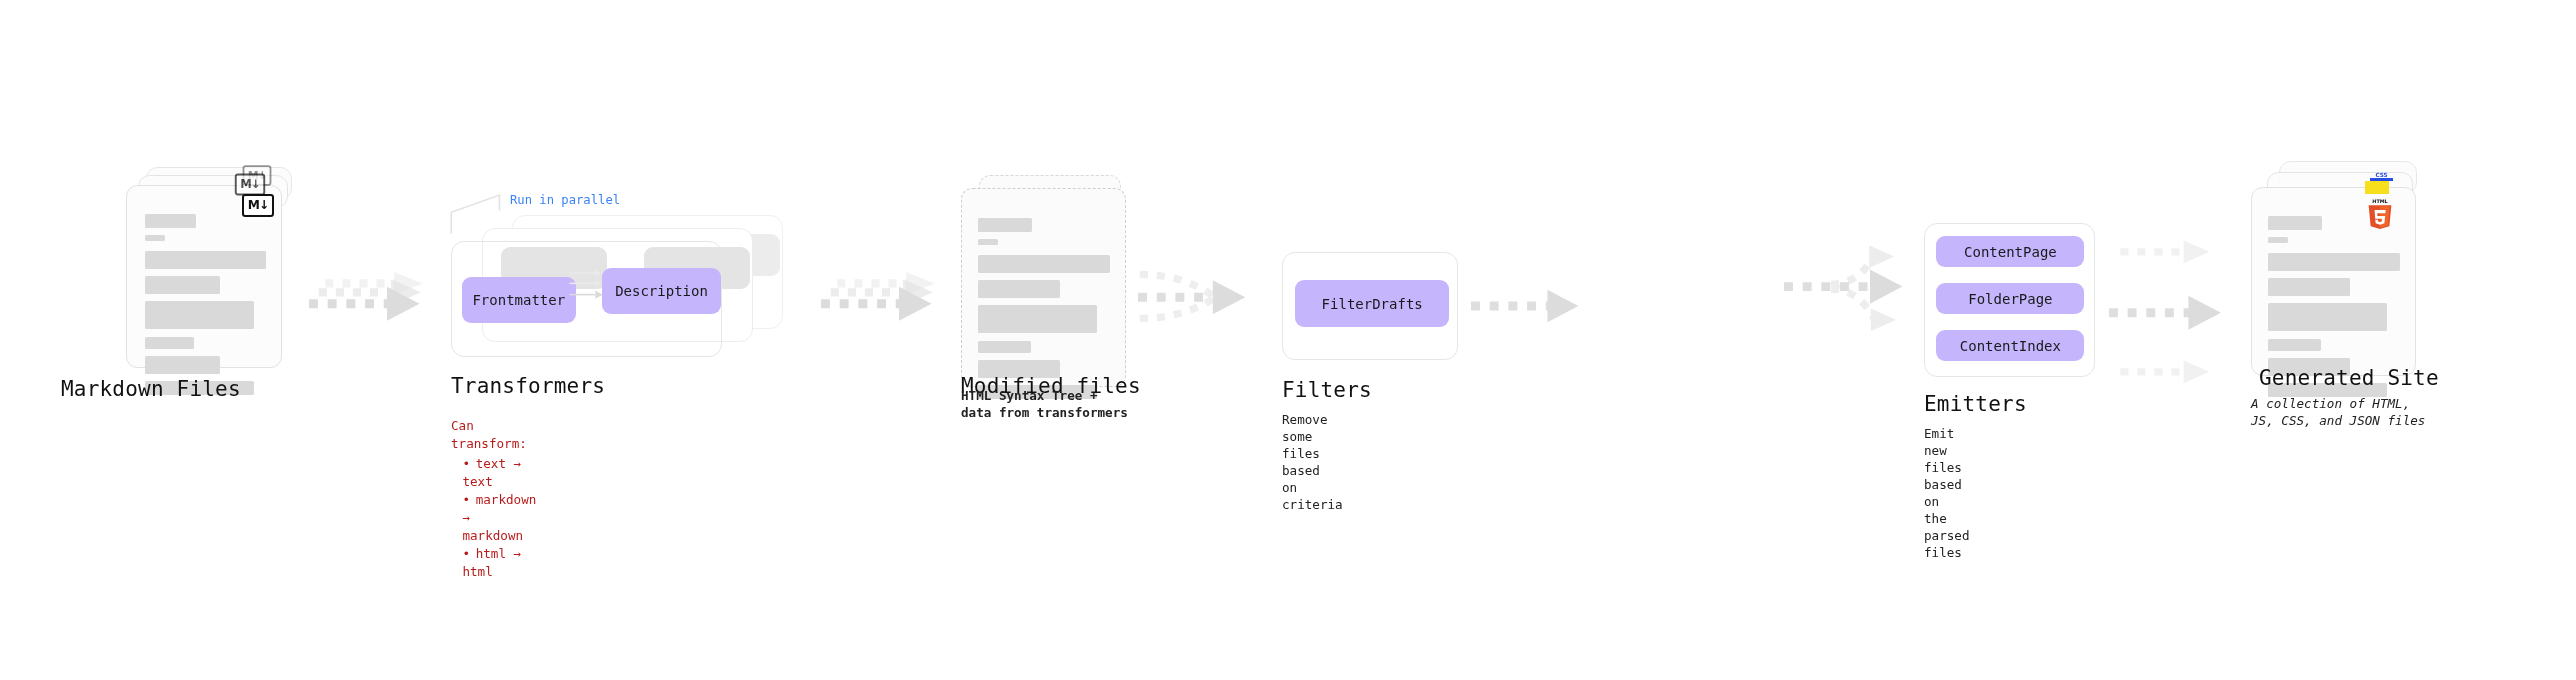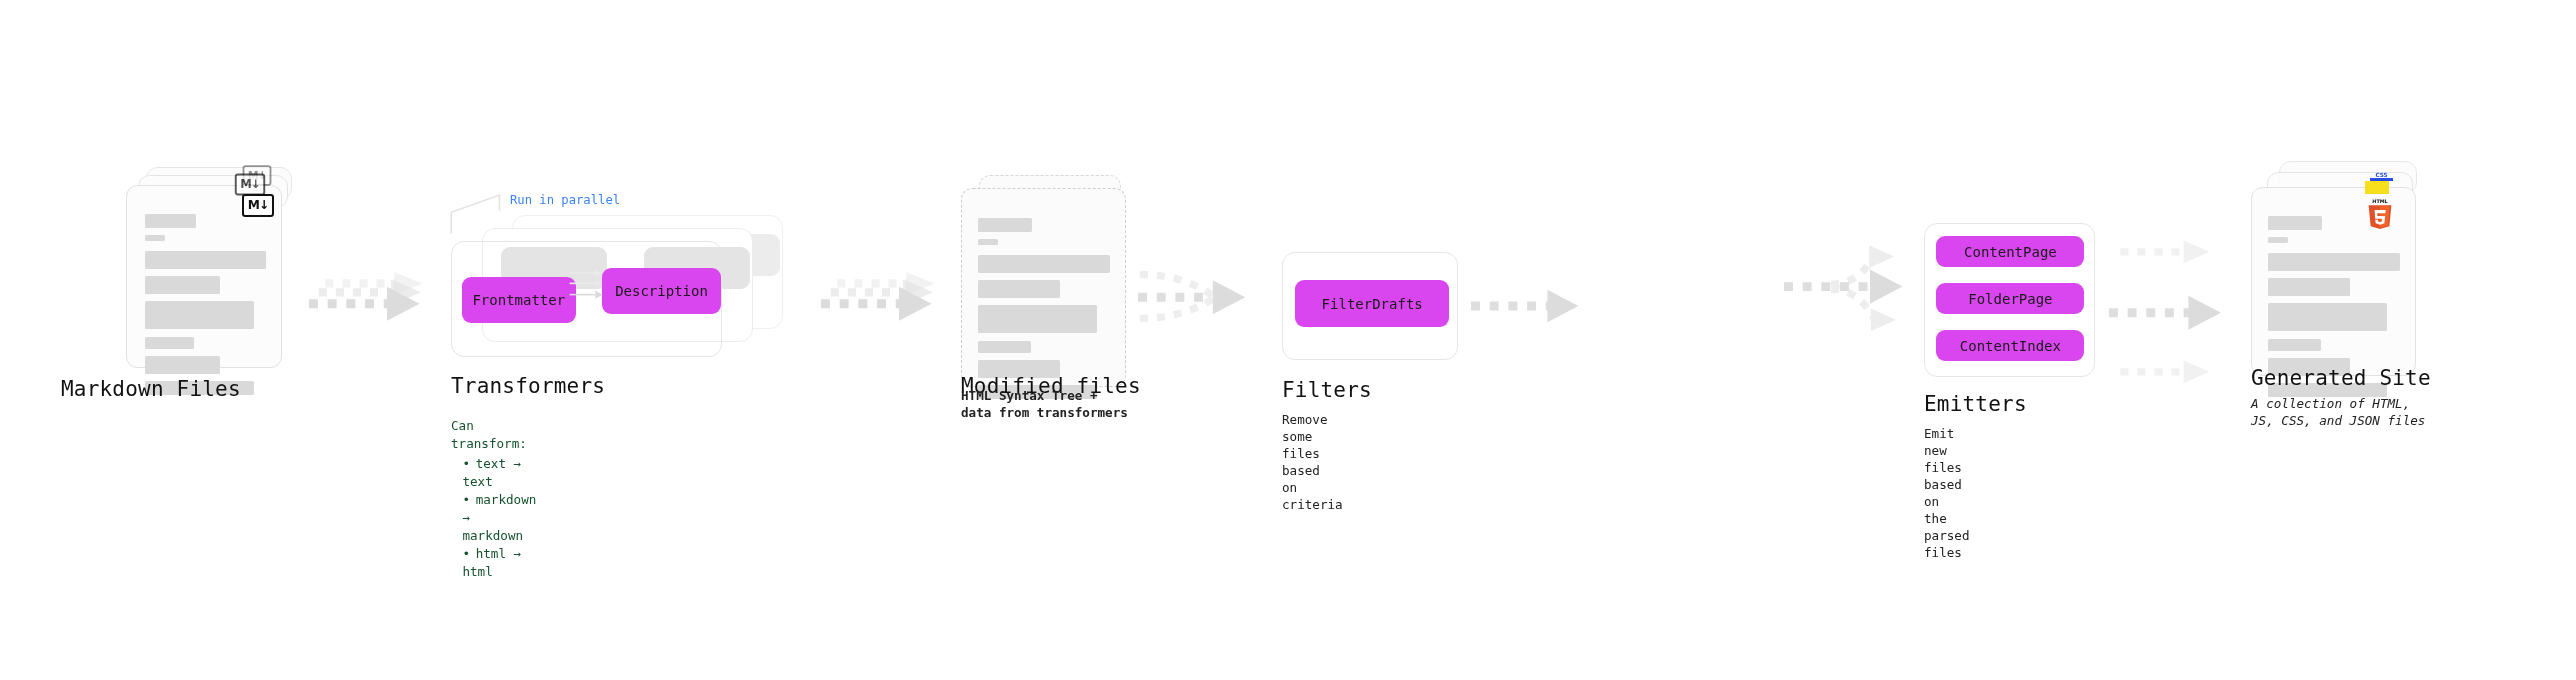--- a/index.html
+++ b/index.html
@@ -65,21 +65,21 @@
   .group-box{
     position:absolute;
     box-sizing:border-box;
     border:1.6px solid #e6e6e6;
     border-radius:13px;
     background:#ffffff;
   }
   .pill{
     position:absolute;
     box-sizing:border-box;
-    background:#d946ef;
+    background:#c4b5fd;
     border-radius:9px;
     display:flex;align-items:center;justify-content:center;
     font-size:14px;color:#1a1a1a;
     white-space:nowrap;
   }
 
   
   .title{
     position:absolute;
     font-size:21px;
@@ -91,21 +91,21 @@
     position:absolute;
     font-size:12.6px;
     line-height:17px;
     color:#222;
     white-space:pre-line;
   }
   .bullets{
     position:absolute;
     font-size:12.6px;
     line-height:18px;
-    color:#14532d;
+    color:#b91c1c;
   }
   .bullets .hdr{margin-bottom:1.6px;}
   .bullets ul{margin:0;padding-left:11.4px;list-style:none;}
   .bullets li:before{content:"\2022";margin-right:5.7px;}
   .parallel-label{
     position:absolute;
     font-size:12.2px;
     color:#3b82f6;
     white-space:nowrap;
   }
@@ -351,19 +351,19 @@
 
       <div class="badge" style="left:115px;top:36px;">
         <svg width="28" height="32.5" viewBox="0 0 34 40" aria-hidden="true">
           <text x="17" y="7" font-family="DejaVu Sans, sans-serif" font-size="6" font-weight="bold" fill="#111" text-anchor="middle">HTML</text>
           <path d="M3 10 L31 10 L28.5 36 L17 39.5 L5.5 36 Z" fill="#e34f26"></path>
           <path d="M17 11.5 L17 38 L26.6 35 L28.8 11.5 Z" fill="#ef652a"></path>
           <path d="M10 16 L24 16 L23.6 20 L13.6 20 L13.9 23.4 L23.3 23.4 L22.4 32.4 L17 34 L11.6 32.4 L11.2 28 L14.5 28 L14.7 30.2 L17 30.8 L19.3 30.2 L19.6 26.8 L11.1 26.8 L10.3 16 Z" fill="#ffffff"></path>
         </svg>
       </div>
     </div>
-    <div class="title" style="left:0px;top:205px;">Generated Site</div>
+    <div class="title" style="left:8px;top:205px;">Generated Site</div>
     <div class="subtitle" style="left:0px;top:234px;font-style:italic;">A collection of HTML,
 JS, CSS, and JSON files</div>
   </div>
 
 </div>
 
 
 </body></html>

